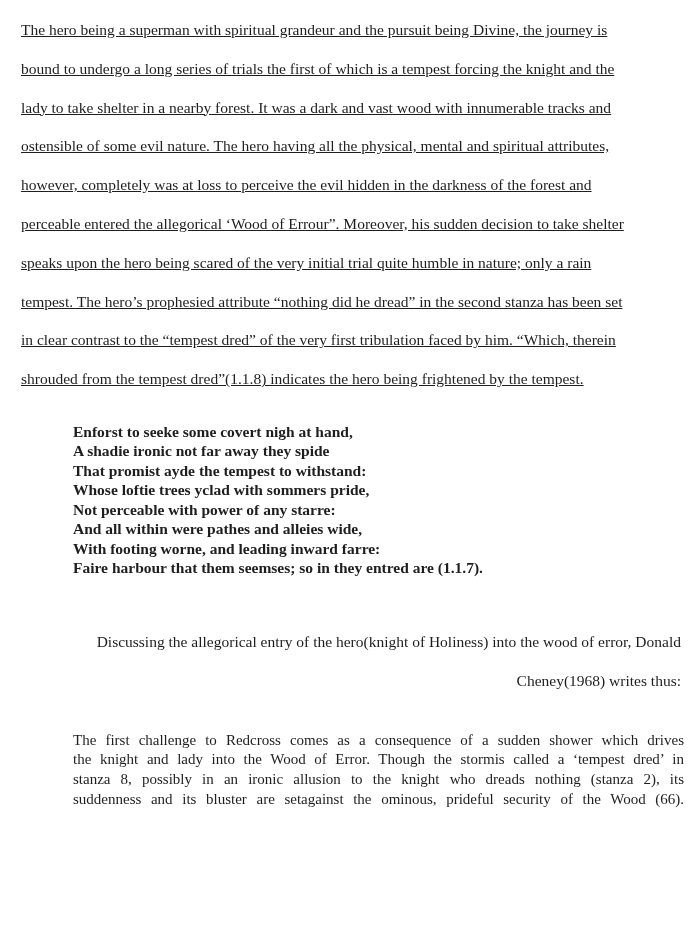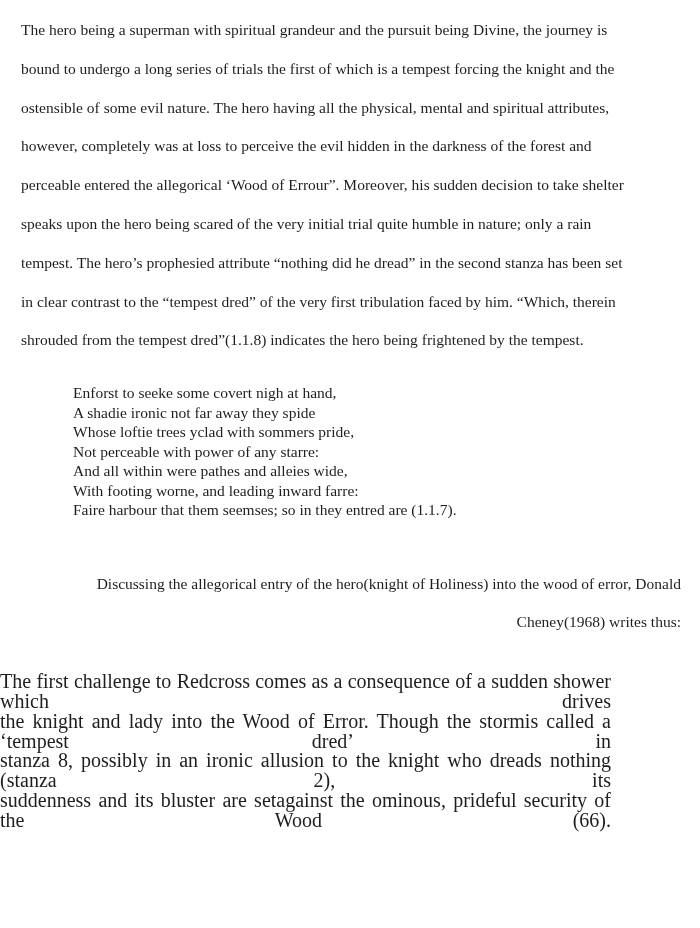--- a/index.html
+++ b/index.html
@@ -14,77 +14,82 @@
     background: #ffffff;
     overflow: hidden;
     font-family: "Liberation Serif", serif;
     color: #1e1e1e;
   }
   .para-main {
     padding: 11px 19px 0 21px;
     font-size: 15.5px;
     line-height: 38.8px;
     text-align: left;
+    text-decoration: underline;
   }
   .para-main .line,
   .poem .line,
   .para-intro .line,
   .blockquote .line {
     white-space: nowrap;
   }
   .poem {
     margin-top: 23px;
     padding-left: 73px;
     font-size: 15.5px;
     line-height: 19.5px;
     text-align: left;
   }
   .poem .line {
     white-space: normal;
+    font-weight: bold;
   }
   .para-intro {
     margin-top: 45px;
     padding: 0 19px 0 21px;
     font-size: 15.5px;
     line-height: 38.8px;
     text-align: right;
   }
   .blockquote {
     margin-top: 30px;
+    margin-left: 73px;
     width: 611px;
-    font-size: 20px;
+    font-size: 15px;
     line-height: 19.8px;
   }
   .blockquote .line {
     white-space: normal;
     text-align: justify;
     text-align-last: justify;
     text-justify: inter-word;
   }
 </style>
 </head>
 <body>
 
 <div class="page">
 
   <div class="para-main">
       <div class="line">The hero being a superman with spiritual grandeur and the pursuit being Divine, the journey is</div>
       <div class="line">bound to undergo a long series of trials the first of which is a tempest forcing the knight and the</div>
+      <div class="line">lady to take shelter in a nearby forest. It was a dark and vast wood with innumerable tracks and</div>
       <div class="line">ostensible of some evil nature. The hero having all the physical, mental and spiritual attributes,</div>
       <div class="line">however, completely was at loss to perceive the evil hidden in the darkness of the forest and</div>
       <div class="line">perceable entered the allegorical ‘Wood of Errour”. Moreover, his sudden decision to take shelter</div>
       <div class="line">speaks upon the hero being scared of the very initial trial quite humble in nature; only a rain</div>
       <div class="line">tempest. The hero’s prophesied attribute “nothing did he dread” in the second stanza has been set</div>
       <div class="line">in clear contrast to the “tempest dred” of the very first tribulation faced by him. “Which, therein</div>
       <div class="line">shrouded from the tempest dred”(1.1.8) indicates the hero being frightened by the tempest.</div>
     </div>
 
   <div class="poem">
       <div class="line">Enforst to seeke some covert nigh at hand,</div>
       <div class="line">A shadie ironic not far away they spide</div>
+      <div class="line">That promist ayde the tempest to withstand:</div>
       <div class="line">Whose loftie trees yclad with sommers pride,</div>
       <div class="line">Not perceable with power of any starre:</div>
       <div class="line">And all within were pathes and alleies wide,</div>
       <div class="line">With footing worne, and leading inward farre:</div>
       <div class="line">Faire harbour that them seemses; so in they entred are (1.1.7).</div>
     </div>
 
   <div class="para-intro">
       <div class="line">Discussing the allegorical entry of the hero(knight of Holiness) into the wood of error, Donald</div>
       <div class="line">Cheney(1968) writes thus:</div>

